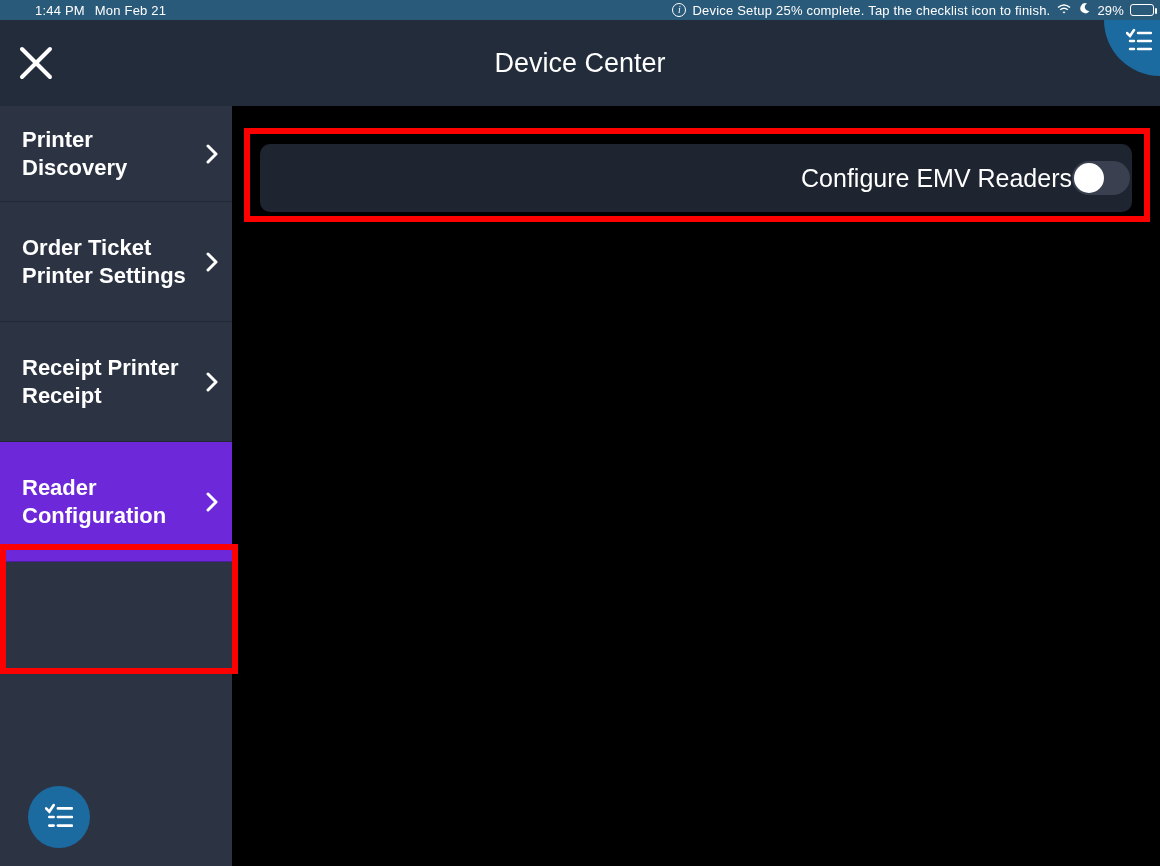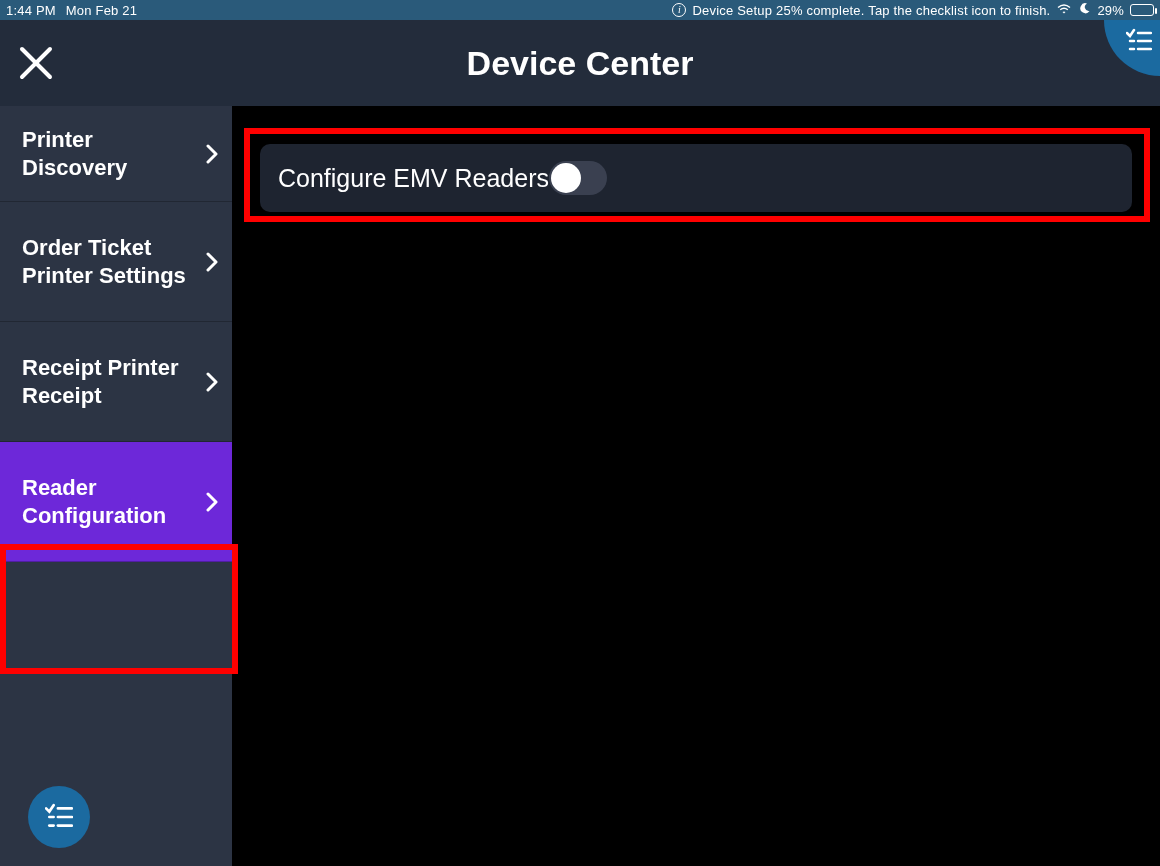--- a/index.html
+++ b/index.html
@@ -10,21 +10,21 @@
   .status-bar {
     height: 20px;
     background: #2a5a7a;
     color: #fff;
     display: flex;
     align-items: center;
     font-size: 13px;
     padding: 0 6px;
     letter-spacing: 0.2px;
   }
-  .status-left { display: flex; align-items: flex-start; gap: 10px; }
+  .status-left { display: flex; align-items: flex-start; gap: 10px; margin-left: 29px; }
   .status-center { flex: 1; }
   .status-right { display: flex; align-items: center; gap: 6px; justify-content: flex-end; }
   .info-circle {
     width: 14px; height: 14px; border: 1.5px solid #fff; border-radius: 50%;
     display: inline-flex; align-items: center; justify-content: center;
     font-size: 10px; line-height: 1; font-style: italic; font-family: Georgia, serif;
   }
   .wifi-icon, .moon-icon { display: inline-block; }
   .battery {
     width: 24px; height: 12px; border: 1px solid #fff; border-radius: 3px;
@@ -40,22 +40,22 @@
   .header {
     height: 86px;
     background: #232c3b;
     position: relative;
     display: flex;
     align-items: center;
     justify-content: center;
   }
   .header-title {
     color: #fff;
-    font-size: 34px;
-    font-weight: 700;
+    font-size: 27px;
+    font-weight: 400;
   }
   .close-x {
     position: absolute;
     left: 18px;
     top: 50%;
     transform: translateY(-50%);
     width: 36px; height: 36px;
     cursor: pointer;
   }
   .close-x svg { width: 100%; height: 100%; }
@@ -137,22 +137,22 @@
     z-index: 10;
   }
 
   
   .config-row {
     background: #1e2430;
     border-radius: 10px;
     height: 68px;
     display: flex;
     align-items: center;
-    justify-content: flex-start;
-    padding: 0 18px;
+    justify-content: flex-end;
+    padding: 0 2px;
     margin: 10px 8px 0 8px;
   }
   .config-row-label {
     color: #fff;
     font-size: 25px;
     font-weight: 500;
   }
 
   .toggle {
     width: 58px;

